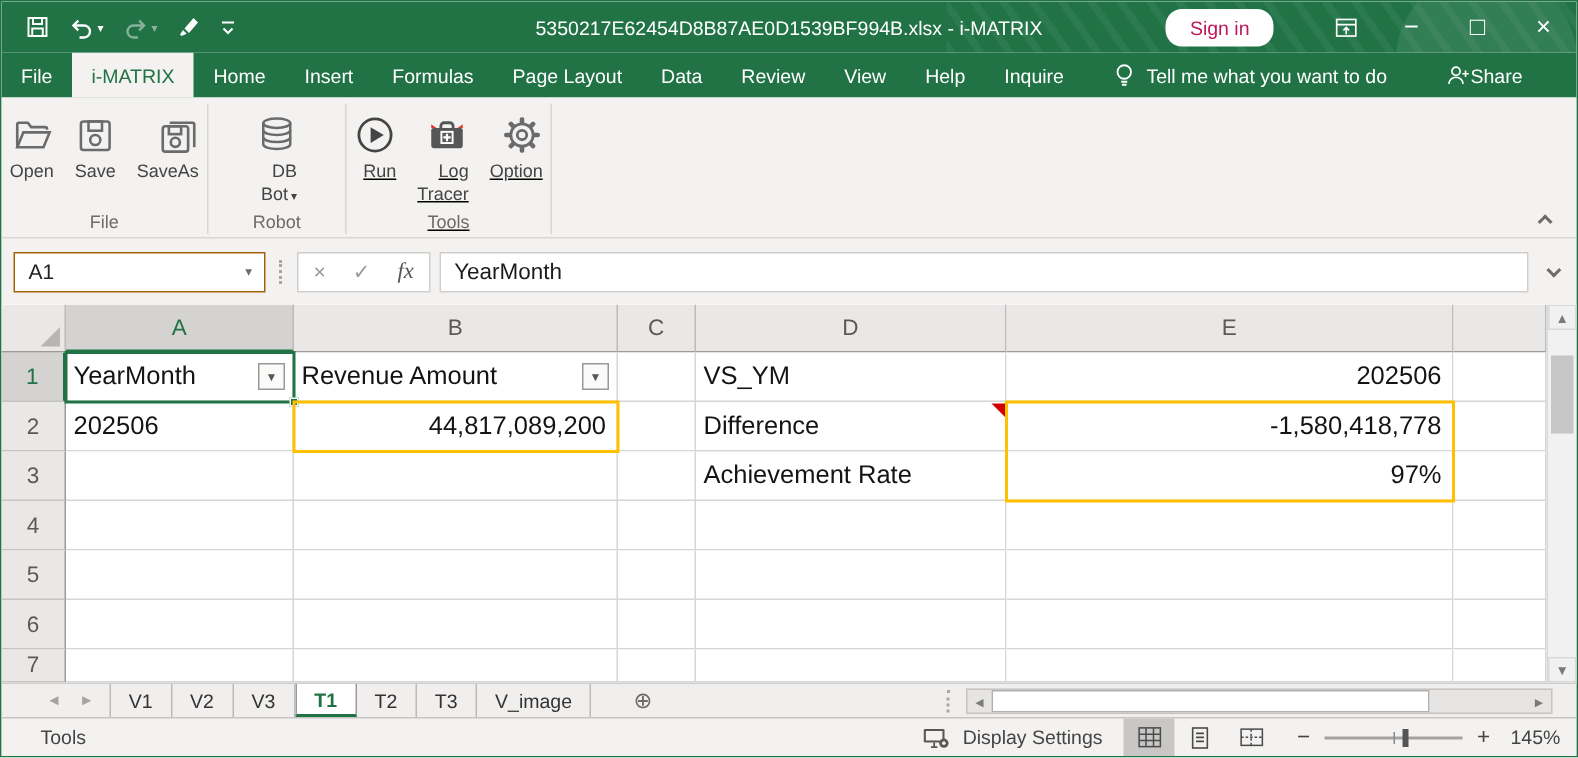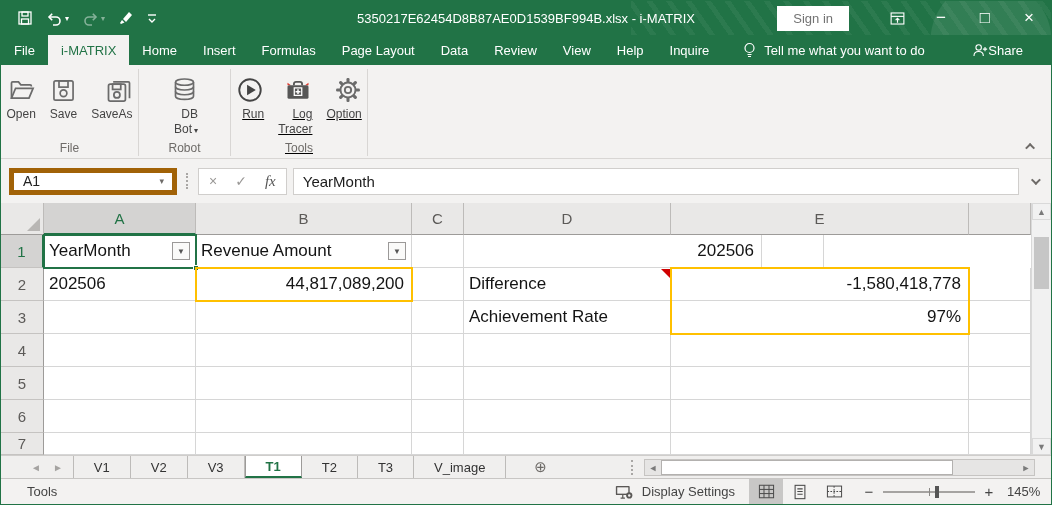--- a/index.html
+++ b/index.html
@@ -13,48 +13,48 @@
     background:
       radial-gradient(circle at 360px 40px, rgba(255,255,255,.08) 0 60px, transparent 61px),
       repeating-linear-gradient(55deg, rgba(255,255,255,.05) 0 5px, transparent 5px 16px);
     pointer-events:none; }
   .qat { display:flex; align-items:center; gap:5px; padding-left:12px; z-index:2; }
   .qat-btn { display:flex; align-items:center; padding:3px 4px; }
   .qat .caret { font-size:8px; color:#fff; margin-left:2px; }
   .dim { opacity:.45; }
   .win-title { position:absolute; left:0; right:0; text-align:center; font-size:13px; color:#fff; pointer-events:none; }
   .title-right { margin-left:auto; display:flex; align-items:center; z-index:2; }
-  .signin { background:#fff; color:#737373; font-size:13px; padding:5px 16px; margin-right:26px; cursor:pointer; }
+  .signin { background:#fff; color:#be185d; font-size:13px; padding:5px 16px; margin-right:26px; cursor:pointer;border-radius:11px; }
   .winctl { width:44px; height:34px; display:flex; align-items:center; justify-content:center; font-size:15px; color:#fff; }
   .winctl.sym { font-size:17px; }
 
   
   .menubar { height:30px; background:#217346; display:flex; align-items:stretch; color:#fff; font-size:13px; flex:0 0 auto; }
   .mtab { display:flex; align-items:center; padding:0 13px; cursor:pointer; }
   .mtab.active { background:#f3f2f1; color:#217346; }
   .tellme { display:flex; align-items:center; gap:7px; margin-left:20px; cursor:pointer; }
-  .share { margin-left:auto; margin-right:28px; display:flex; align-items:center; gap:0; cursor:pointer; }
+  .share { margin-left:auto; margin-right:36px; display:flex; align-items:center; gap:0; cursor:pointer; }
 
   
   .ribbon { height:94px; background:#f3f2f1; border-bottom:1px solid #d8d6d4; position:relative; display:flex; flex:0 0 auto; }
   .rgroup { display:flex; flex-direction:column; align-items:center; position:relative; }
   .rgroup .btnrow { display:flex; align-items:flex-start; gap:2px; padding:5px 6px 0 6px; flex:1; }
   .rgroup .glabel { font-size:12px; color:#6e6b68; padding-bottom:3px; }
   .gsep { width:1px; background:#d8d6d4; margin:4px 0 2px 0; }
   .rbtn { display:flex; flex-direction:column; align-items:flex-end; padding:2px 5px; min-width:38px; cursor:pointer; border:1px solid transparent; }
   .rbtn .icon { height:34px; display:flex; align-items:center; justify-content:center; }
   .rbtn .lbl { font-size:12px; color:#444; line-height:15px; text-align:center; white-space:nowrap; }
   .rbtn .caret { font-size:8px; color:#444; margin-left:2px; }
   .ribbon-collapse { position:absolute; right:12px; bottom:6px; width:16px; height:12px; display:flex; align-items:center; justify-content:center; cursor:pointer; }
   .chev { width:7px; height:7px; border-left:2px solid #6e6b68; border-top:2px solid #6e6b68; transform:rotate(45deg) translateY(2px); }
   .chev.down { transform:rotate(225deg) translateY(2px); }
 
   
   .formulabar { height:44px; background:#f3f2f1; display:flex; align-items:center; padding:0 8px; gap:6px; flex:0 0 auto; }
-  .namebox { width:168px; height:27px; background:#fff; border:5px solid #a16207; display:flex; align-items:center; font-size:14px; color:#222; padding-left:9px;gap:44px; }
+  .namebox { width:168px; height:27px; background:#fff; border:1px solid #a16207; display:flex; align-items:center; font-size:14px; color:#222; padding-left:9px;gap:44px; }
   .namebox .nb-caret { margin-left:auto; margin-right:8px; font-size:9px; color:#6e6b68; }
   .vdots { width:3px; height:16px; border-left:2px dotted #a9a7a5; margin:0 3px; }
   .fxbox { height:27px; background:#fff; border:1px solid #d0cecc; display:flex; align-items:center; padding:0 10px; gap:18px; }
   .fxbox .fb { font-size:14px; color:#9a9896; cursor:pointer; }
   .fxbox .fx { font-style:italic; font-family:"Liberation Serif","DejaVu Serif",serif; color:#555; font-size:15px; cursor:pointer; }
   .formula-input { flex:1; height:27px; background:#fff; border:1px solid #d0cecc; display:flex; align-items:center; padding-left:9px; font-size:15px; color:#1c1c1c; }
   .fb-expand { width:18px; display:flex; justify-content:center; cursor:pointer; }
 
   
   .gridwrap { position:relative; flex:1; background:#fff; overflow:hidden; }
@@ -82,21 +82,21 @@
   
   .vscroll { position:absolute; right:0; top:0; bottom:0; width:20px; background:#f1f1f1; border-left:1px solid #d9d9d9; }
   .vs-arrow { position:absolute; left:0; right:0; height:17px; display:flex; align-items:center; justify-content:center; font-size:9px; color:#7a7a7a; background:#f1f1f1; border:1px solid #d9d9d9; cursor:pointer; }
   .vs-up { top:0; } .vs-down { bottom:0; }
   .vs-thumb { position:absolute; left:2px; right:2px; top:34px; height:52px; background:#c6c6c6; cursor:grab; }
 
   
   .tabbar { height:23px; background:#f0efee; border-top:1px solid #cfcdcb; display:flex; align-items:stretch; font-size:13px; color:#333; flex:0 0 auto; position:relative; }
   .nav-arrows { display:flex; align-items:center; gap:12px; padding:0 10px 0 30px; color:#a5a3a1; font-size:10px; }
   .sheettabs { display:flex; align-items:stretch; }
-  .stab { display:flex; align-items:center; padding:0 20px; border-right:1px solid #bdbbb9; cursor:pointer; }
+  .stab { display:flex; align-items:center; padding:0 12px; border-right:1px solid #bdbbb9; cursor:pointer; }
   .stab:first-child { border-left:1px solid #bdbbb9; }
   .stab.active { background:#fff; color:#217346; font-weight:bold; border-bottom:2px solid #217346; border-right:1px solid #9d9b99; border-left:1px solid #9d9b99; }
   .newsheet { display:flex; align-items:center; padding:0 14px; margin-left:14px; color:#6e6b68; font-size:15px; cursor:pointer; }
   .tab-dots { position:absolute; left:630px; top:4px; width:3px; height:15px; border-left:2px dotted #a9a7a5; }
   .hscroll { position:absolute; right:16px; top:3px; width:391px; height:17px; background:#e6e5e4; border:1px solid #c6c4c2; display:flex; }
   .hs-arrow { width:16px; display:flex; align-items:center; justify-content:center; font-size:9px; color:#7a7a7a; cursor:pointer; }
   .hs-thumb { width:292px; background:#fff; border:1px solid #b3b1af; margin:0; cursor:grab; }
 
   
   .statusbar { height:26px; background:#f3f2f1; border-top:1px solid #c8c6c4; display:flex; align-items:center; font-size:13px; color:#444; flex:0 0 auto; }
@@ -350,20 +350,21 @@
       <div class="rhead sel">1</div>
       <div class="cell cA">
           <span>YearMonth</span>
           <span class="filterbtn">▼</span>
         </div>
       <div class="cell cB">
           <span>Revenue Amount</span>
           <span class="filterbtn">▼</span>
         </div>
       <div class="cell cC"></div>
+      <div class="cell cD">VS_YM</div>
       <div class="cell cE num">202506</div>
       <div class="cell cF"></div>
     </div>
 
     <div class="grow r">
       <div class="rhead">2</div>
       <div class="cell cA">202506</div>
       <div class="cell cB num">44,817,089,200</div>
       <div class="cell cC"></div>
       <div class="cell cD cellD2">Difference</div>

